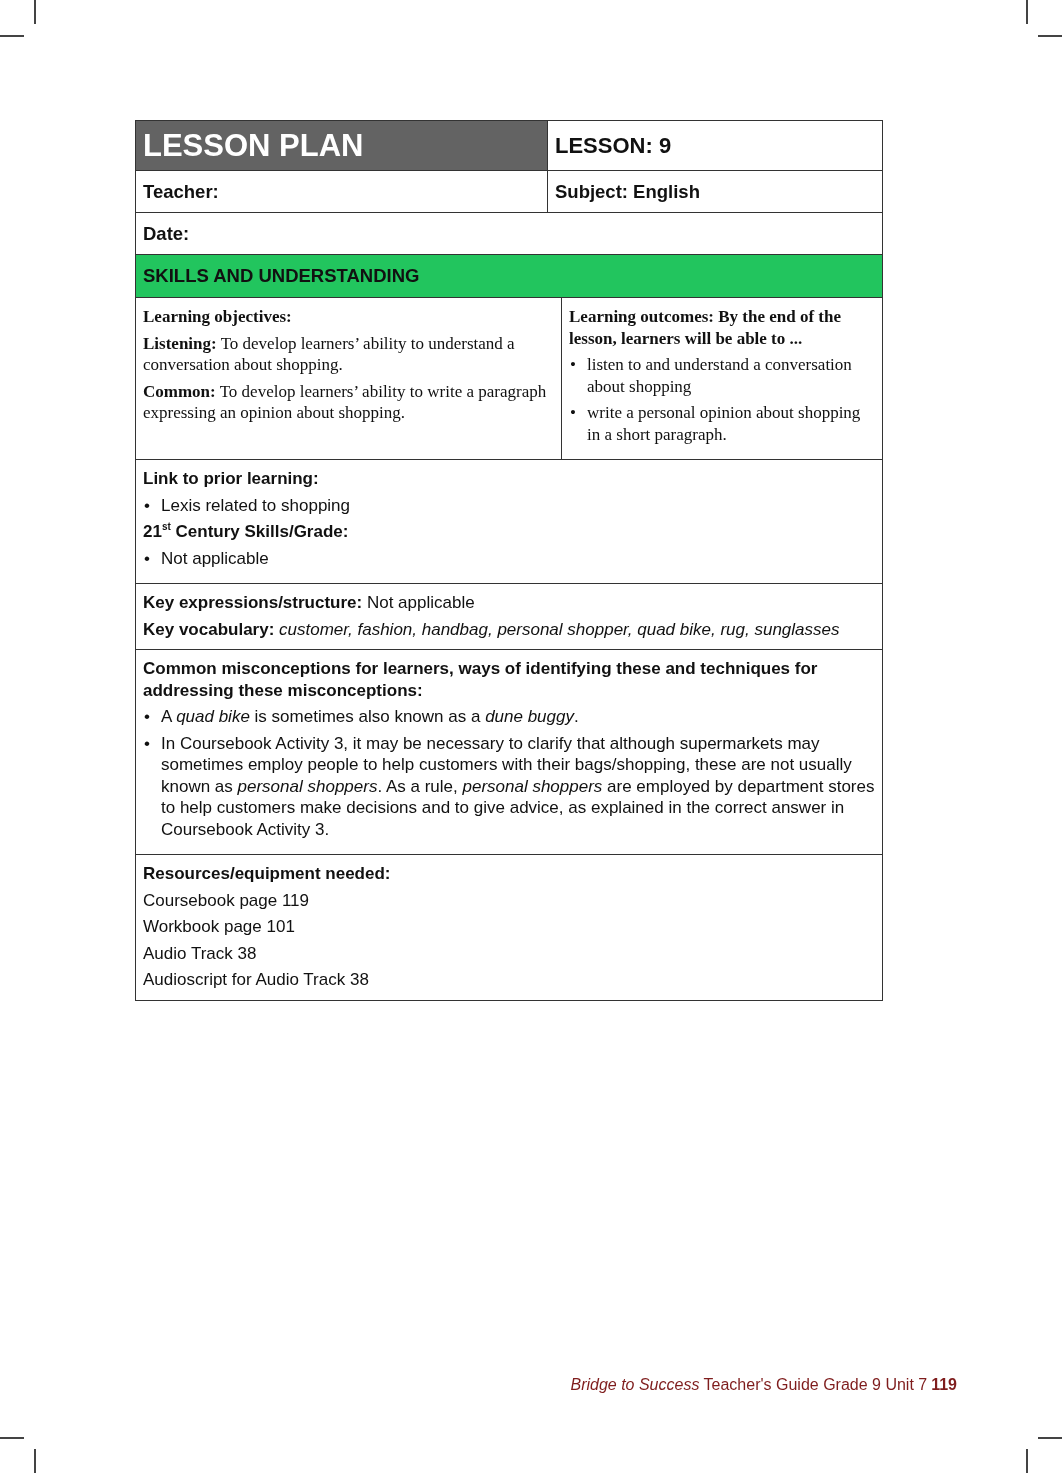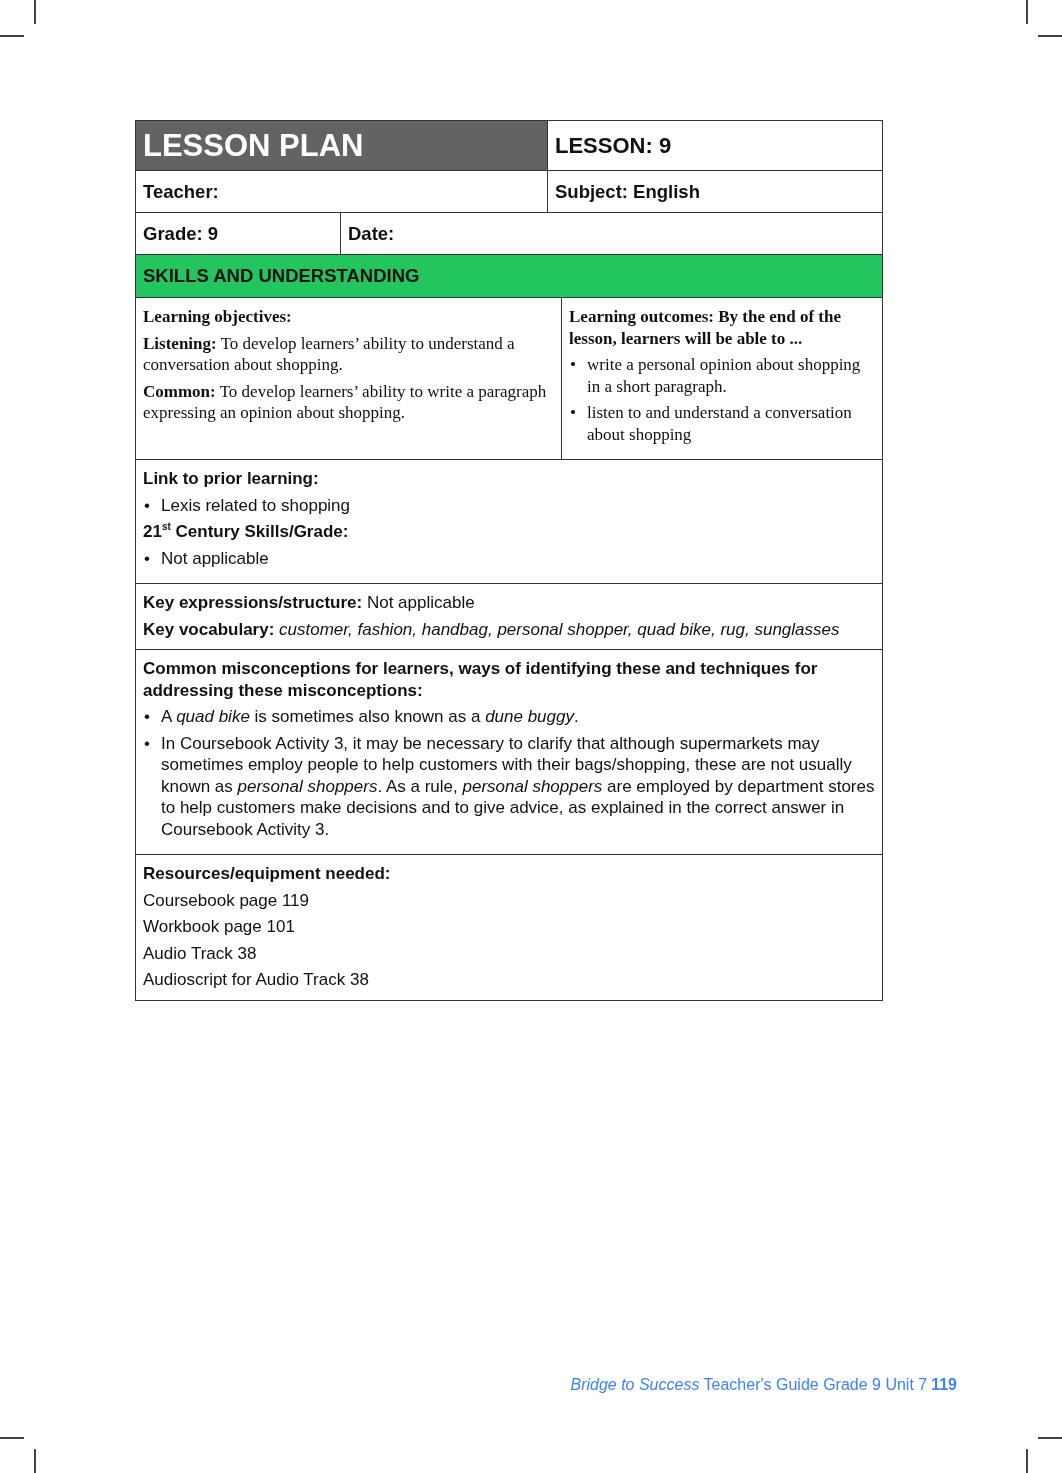--- a/index.html
+++ b/index.html
@@ -28,21 +28,21 @@
   .b { font-weight:bold; }
   .i { font-style:italic; }
   ul.bul { list-style:none; margin:0 0 5px 0; padding:0; }
   ul.bul li { position:relative; padding-left:18px; margin-bottom:5px; }
   ul.bul li:last-child { margin-bottom:0; }
   ul.bul li::before { content:"\2022"; position:absolute; left:1px; top:0; }
   .objectives { display:flex;font-family:Liberation Serif, serif; }
   .objectives .left { width:411px; }
   .objectives .right { flex:1; border-left:1.5px solid #333; }
   sup { font-size:10px; line-height:0; }
-  .footer { position:absolute; right:105px; top:1376px; font-size:16px; color:#3b82f6; }
+  .footer { position:absolute; right:105px; top:1376px; font-size:16px; color:#7f1d1d; }
   .footer .pg { font-weight:bold; margin-left:4px; }
 </style>
 </head>
 <body>
 
 <div class="crop" style="left:34px;top:0;width:1.5px;height:24px;"></div>
 <div class="crop" style="left:0;top:35px;width:24px;height:1.5px;"></div>
 <div class="crop" style="left:1026px;top:0;width:1.5px;height:24px;"></div>
 <div class="crop" style="left:1038px;top:35px;width:24px;height:1.5px;"></div>
 <div class="crop" style="left:34px;top:1449px;width:1.5px;height:24px;"></div>
@@ -56,39 +56,38 @@
     <div class="cell title-cell">LESSON PLAN</div>
     <div class="cell lesson-cell">LESSON: 9</div>
   </div>
 
   <div class="row r2">
     <div class="cell c-left">Teacher:</div>
     <div class="cell c-right">Subject: English</div>
   </div>
 
   <div class="row r3">
-    <div class="cell c-grade">Grade: 9</div>
     <div class="cell c-date">Date:</div>
   </div>
 
   <div class="row skills">
     <div class="cell">SKILLS AND UNDERSTANDING</div>
   </div>
 
   <div class="row objectives">
     <div class="block left">
       <p class="b">Learning objectives:</p>
       <p><span class="b">Listening:</span><span> To develop learners’ ability to understand a conversation about shopping.</span></p>
       <p><span class="b">Common:</span><span> To develop learners’ ability to write a paragraph expressing an opinion about shopping.</span></p>
     </div>
     <div class="block right">
       <p class="b">Learning outcomes: By the end of the lesson, learners will be able to ...</p>
       <ul class="bul">
+        <li>listen to and understand a conversation about shopping</li>
         <li>write a personal opinion about shopping in a short paragraph.</li>
-        <li>listen to and understand a conversation about shopping</li>
       </ul>
     </div>
   </div>
 
   <div class="row">
     <div class="block" style="width:100%;">
       <p class="b">Link to prior learning:</p>
       <ul class="bul">
         <li>Lexis related to shopping</li>
       </ul>

